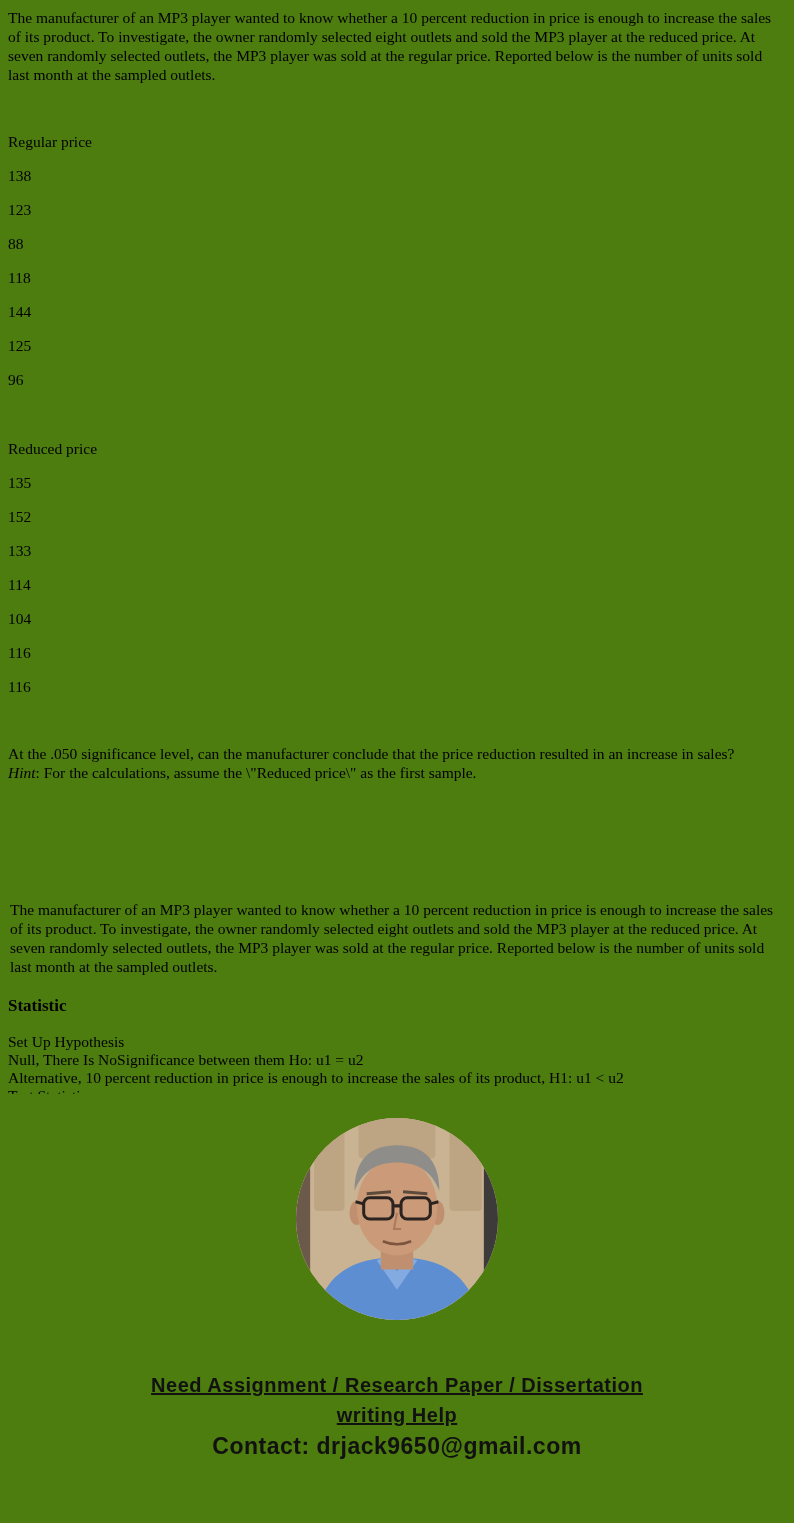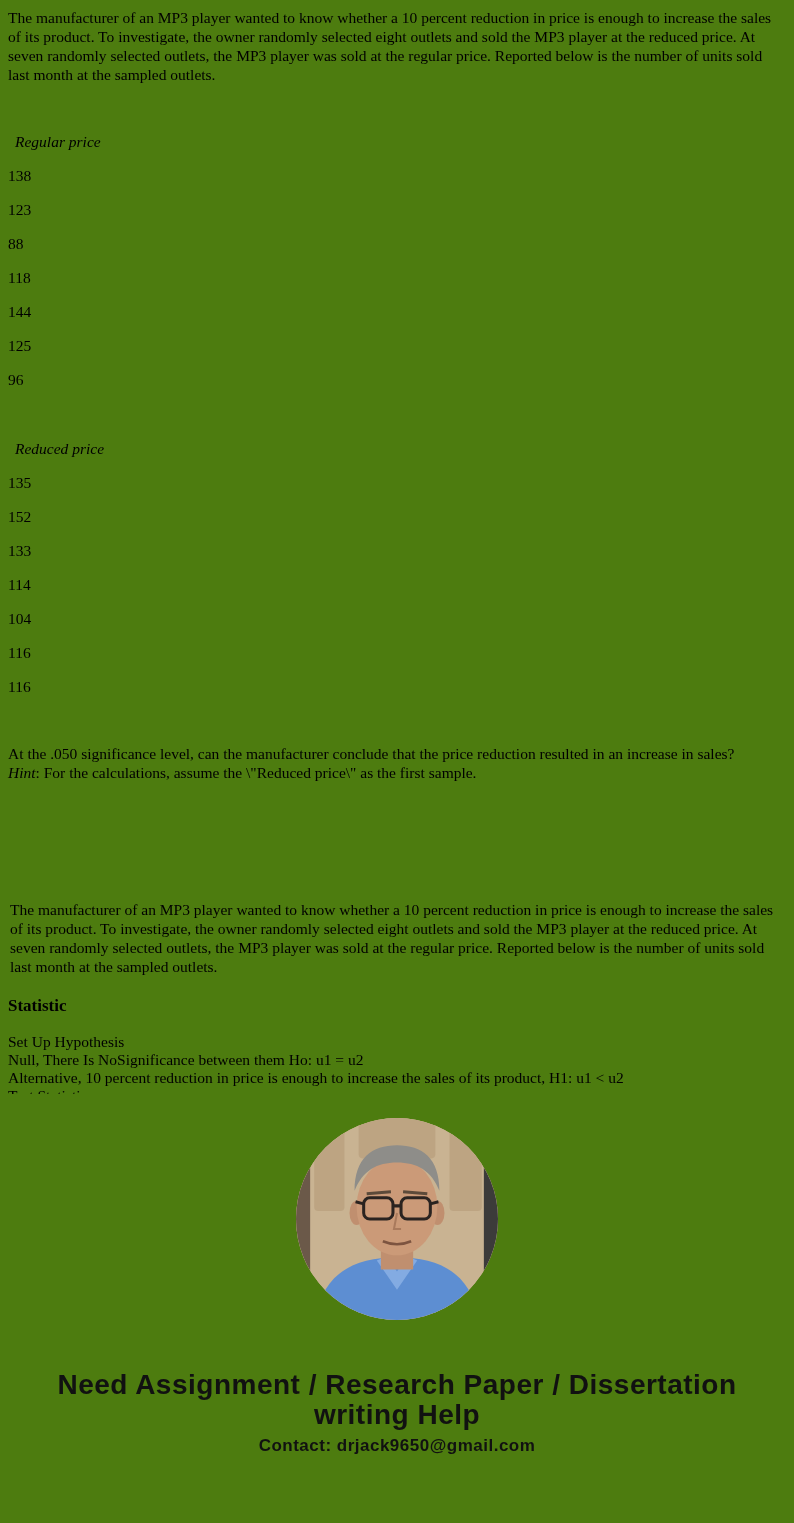--- a/index.html
+++ b/index.html
@@ -17,22 +17,20 @@
     background: #4d7c0f;
   }
   .doc {
     padding: 8px 8px 0 8px;
     font-size: 15.5px;
     line-height: 19px;
   }
   .para { margin: 0; }
   .list-label {
     margin-top: 48px;
-    margin-left: 7px;
-    font-style: italic;
   }
   .list-label.second { margin-top: 50px; }
   .val { margin-top: 15px; }
   .question-block { margin-top: 48px; }
   .hint em { font-style: italic; }
   .repeat-para {
     margin-top: 118px;
     margin-left: 2px;
   }
   .solution-heading {
@@ -60,27 +58,28 @@
     background: #c9b392;
   }
   .footer {
     margin-top: 50px;
     text-align: center;
     font-family: "Liberation Sans", "DejaVu Sans", sans-serif;
     font-weight: bold;
     color: #111111;
   }
   .footer-heading {
-    font-size: 28px;
+    font-size: 20px;
     line-height: 30px;
     letter-spacing: 0.5px;
+    text-decoration: underline;
   }
   .footer-contact {
     margin-top: 2px;
-    font-size: 17px;
+    font-size: 23px;
     line-height: 28px;
     letter-spacing: 0.5px;
   }
 </style>
 </head>
 <body>
 
 <div class="page">
   <div class="doc">
 

